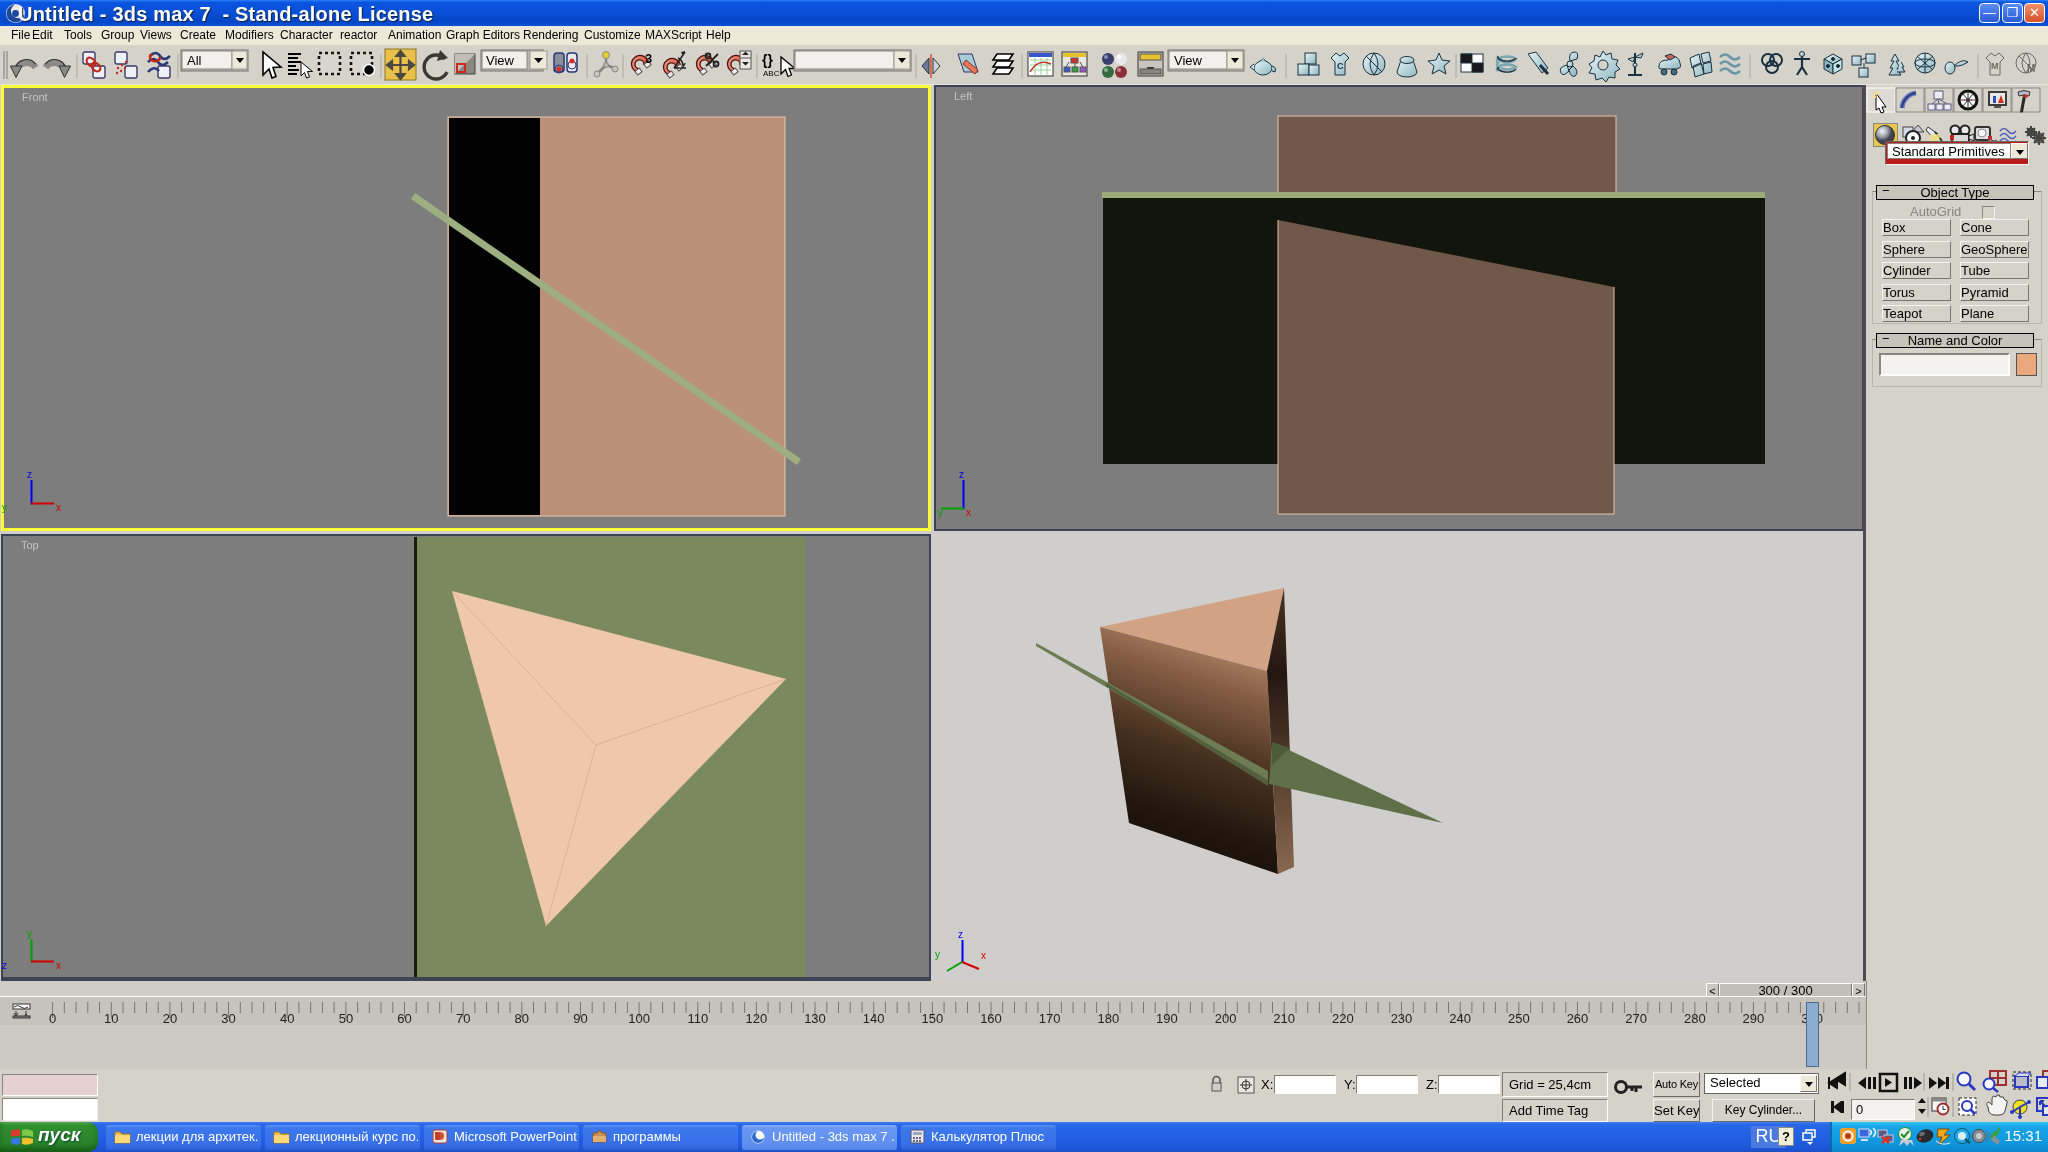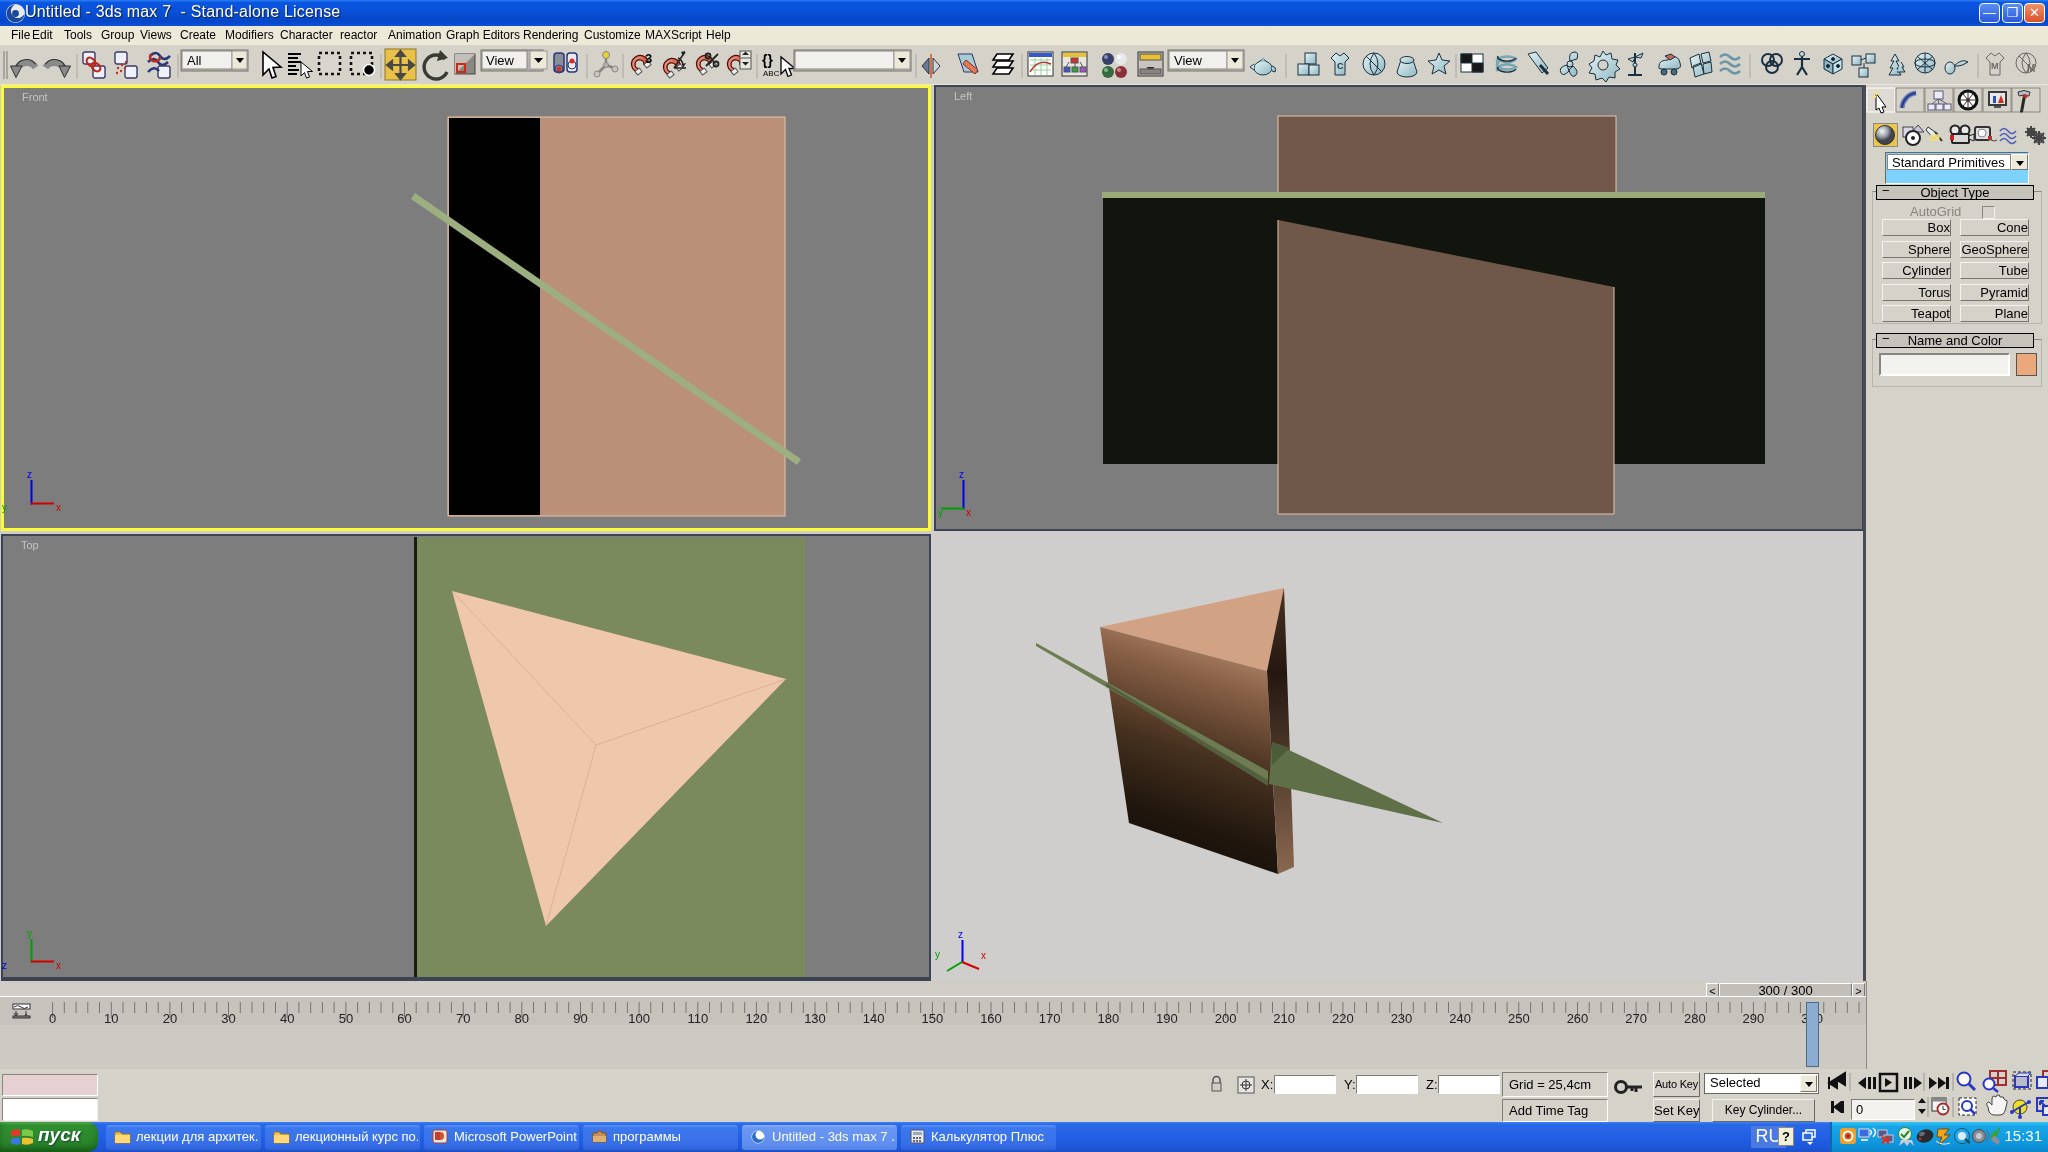--- a/index.html
+++ b/index.html
@@ -1,39 +1,39 @@
 <!DOCTYPE html>
 <html><head><meta charset="utf-8">
 <style>
 *{margin:0;padding:0;box-sizing:border-box}
 html,body{width:2048px;height:1152px;overflow:hidden}
 body{font-family:"Liberation Sans",sans-serif;position:relative;background:#d5d2ca}
 .abs{position:absolute}
 
 #titlebar{left:0;top:0;width:2048px;height:26px;background:linear-gradient(#2a7ef5 0%,#0a55e0 10%,#0a50d8 45%,#0646c8 80%,#0a50d8 100%);color:#fff}
-#title-text{left:25px;top:3px;font-size:16px;font-weight:normal;text-shadow:1px 1px 1px #123;letter-spacing:.2px}
+#title-text{left:18px;top:3px;font-size:20px;font-weight:bold;text-shadow:1px 1px 1px #123;letter-spacing:.2px}
 .wbtn{top:3px;width:21px;height:20px;border-radius:4px;border:1px solid #fff;color:#fff;font-size:13px;text-align:center;line-height:18px}
 
 #menubar{left:0;top:26px;width:2048px;height:20px;background:#ece9d8;border-bottom:1px solid #d8d4c8;color:#000;font-size:12px}
 #menubar span{position:absolute;top:2px}
 
 #toolbar{left:0;top:46px;width:2048px;height:39px;background:#d5d2ca;border-bottom:1px solid #e8e6e0}
 
 #viewzone{left:0;top:85px;width:1866px;height:896px;background:#cfcecd}
 .vp{position:absolute;background:#7d7d7d}
 .vplabel{position:absolute;left:18px;top:3px;font-size:11px;color:#c4c4c4}
 #vp-front{left:1px;top:0;width:930px;height:446px;border:3px solid #fcfc36}
 #vp-left{left:934px;top:0;width:930px;height:446px;border:2px solid #3c4454}
 #vp-top{left:1px;top:449px;width:930px;height:447px;border:2px solid #3c4454;border-bottom-width:4px}
 #vp-persp{left:934px;top:449px;width:930px;height:447px;border:2px solid #3c4454;border-bottom-width:4px}
 #panelgap{left:1863px;top:85px;width:3px;height:896px;background:#4b4b53}
 
 #cmdpanel{left:1866px;top:85px;width:182px;height:896px;background:#d5d2ca;font-size:13px;color:#000}
 .rollhead{position:absolute;left:10px;width:158px;height:15px;background:#c6c3bb;border:1px solid #000;font-size:13px;text-align:center;line-height:13px}
-.pbtn{position:absolute;width:69px;height:17px;background:#d5d2ca;border:1px solid #999;border-top-color:#f4f2ee;border-left-color:#f4f2ee;border-right-color:#77756e;border-bottom-color:#77756e;text-align:right;font-size:13px;line-height:15px}
+.pbtn{position:absolute;width:69px;height:17px;background:#d5d2ca;border:1px solid #999;border-top-color:#f4f2ee;border-left-color:#f4f2ee;border-right-color:#77756e;border-bottom-color:#77756e;text-align:left;font-size:13px;line-height:15px}
 
 #tslider{left:0;top:981px;width:1866px;height:15px;background:#d0cdc6}
 #ruler{left:0;top:996px;width:1866px;height:29px;background:#c6c3bc;border-top:1px solid #fff}
 #trackbar{left:0;top:1025px;width:1866px;height:44px;background:#cdcac3}
 #belowpanel{left:1866px;top:981px;width:182px;height:88px;background:#d5d2ca;border-left:1px solid #8a8a8a}
 
 #statusbar{left:0;top:1069px;width:2048px;height:53px;background:#d5d2ca;font-size:13px}
 .sunk{position:absolute;border:1px solid #fff;border-top-color:#807e76;border-left-color:#807e76;background:#d5d2ca}
 
 #taskbar{left:0;top:1122px;width:2048px;height:30px;background:linear-gradient(#3f82f2 0%,#2a68e8 8%,#2361e4 45%,#1c55d8 90%,#1e50c0 100%)}
@@ -585,21 +585,21 @@
       </g>
     <g transform="translate(158,2)" fill="#787878" stroke="#444">
         <circle cx="7" cy="7" r="4"></circle>
         <circle cx="15" cy="13" r="5"></circle>
         <g stroke-width="2">
           <path d="M7,1 v12 M1,7 h12 M3,3 l8,8 M11,3 l-8,8"></path>
           <path d="M15,6 v14 M8,13 h14 M10,8 l10,10 M20,8 l-10,10"></path>
         </g>
       </g>
   </svg>
-  <div class="abs" style="left:19px;top:67px;width:144px;height:32px;background:#7dd3fc;border:1px solid #6a6862;border-bottom-color:#f8f6f2;border-right-color:#f8f6f2">
+  <div class="abs" style="left:19px;top:56px;width:144px;height:24px;background:#b91c1c;border:1px solid #6a6862;border-bottom-color:#f8f6f2;border-right-color:#f8f6f2">
     <div class="abs" style="left:1px;top:1px;width:124px;height:16px;background:#fff;border:1px solid #88867e;font-size:13px;padding-left:4px">Standard Primitives</div>
     <div class="abs" style="left:125px;top:1px;width:17px;height:16px;background:#ece9d8;border:1px solid #f8f8f4;border-right-color:#777;border-bottom-color:#777">
         <div class="abs" style="left:4px;top:6px;border:4px solid transparent;border-top:5px solid #000"></div>
       </div>
   </div>
   <div class="abs" style="left:6px;top:106px;width:170px;height:133px;border:1px solid #b8b5ae;border-top-color:#8a8880"></div>
   <div class="abs rollhead" style="top:100px"><b style="position:absolute;left:5px;top:-2px;font-weight:normal">−</b>Object Type</div>
   <div class="abs" style="left:44px;top:119px;color:#88867e">AutoGrid</div>
   <div class="abs" style="left:116px;top:121px;width:13px;height:13px;background:#d5d2ca;border:1px solid #88867e;border-bottom-color:#f4f2ee;border-right-color:#f4f2ee"></div>
   <div class="abs pbtn" style="left:16px;top:134px">Box</div>

